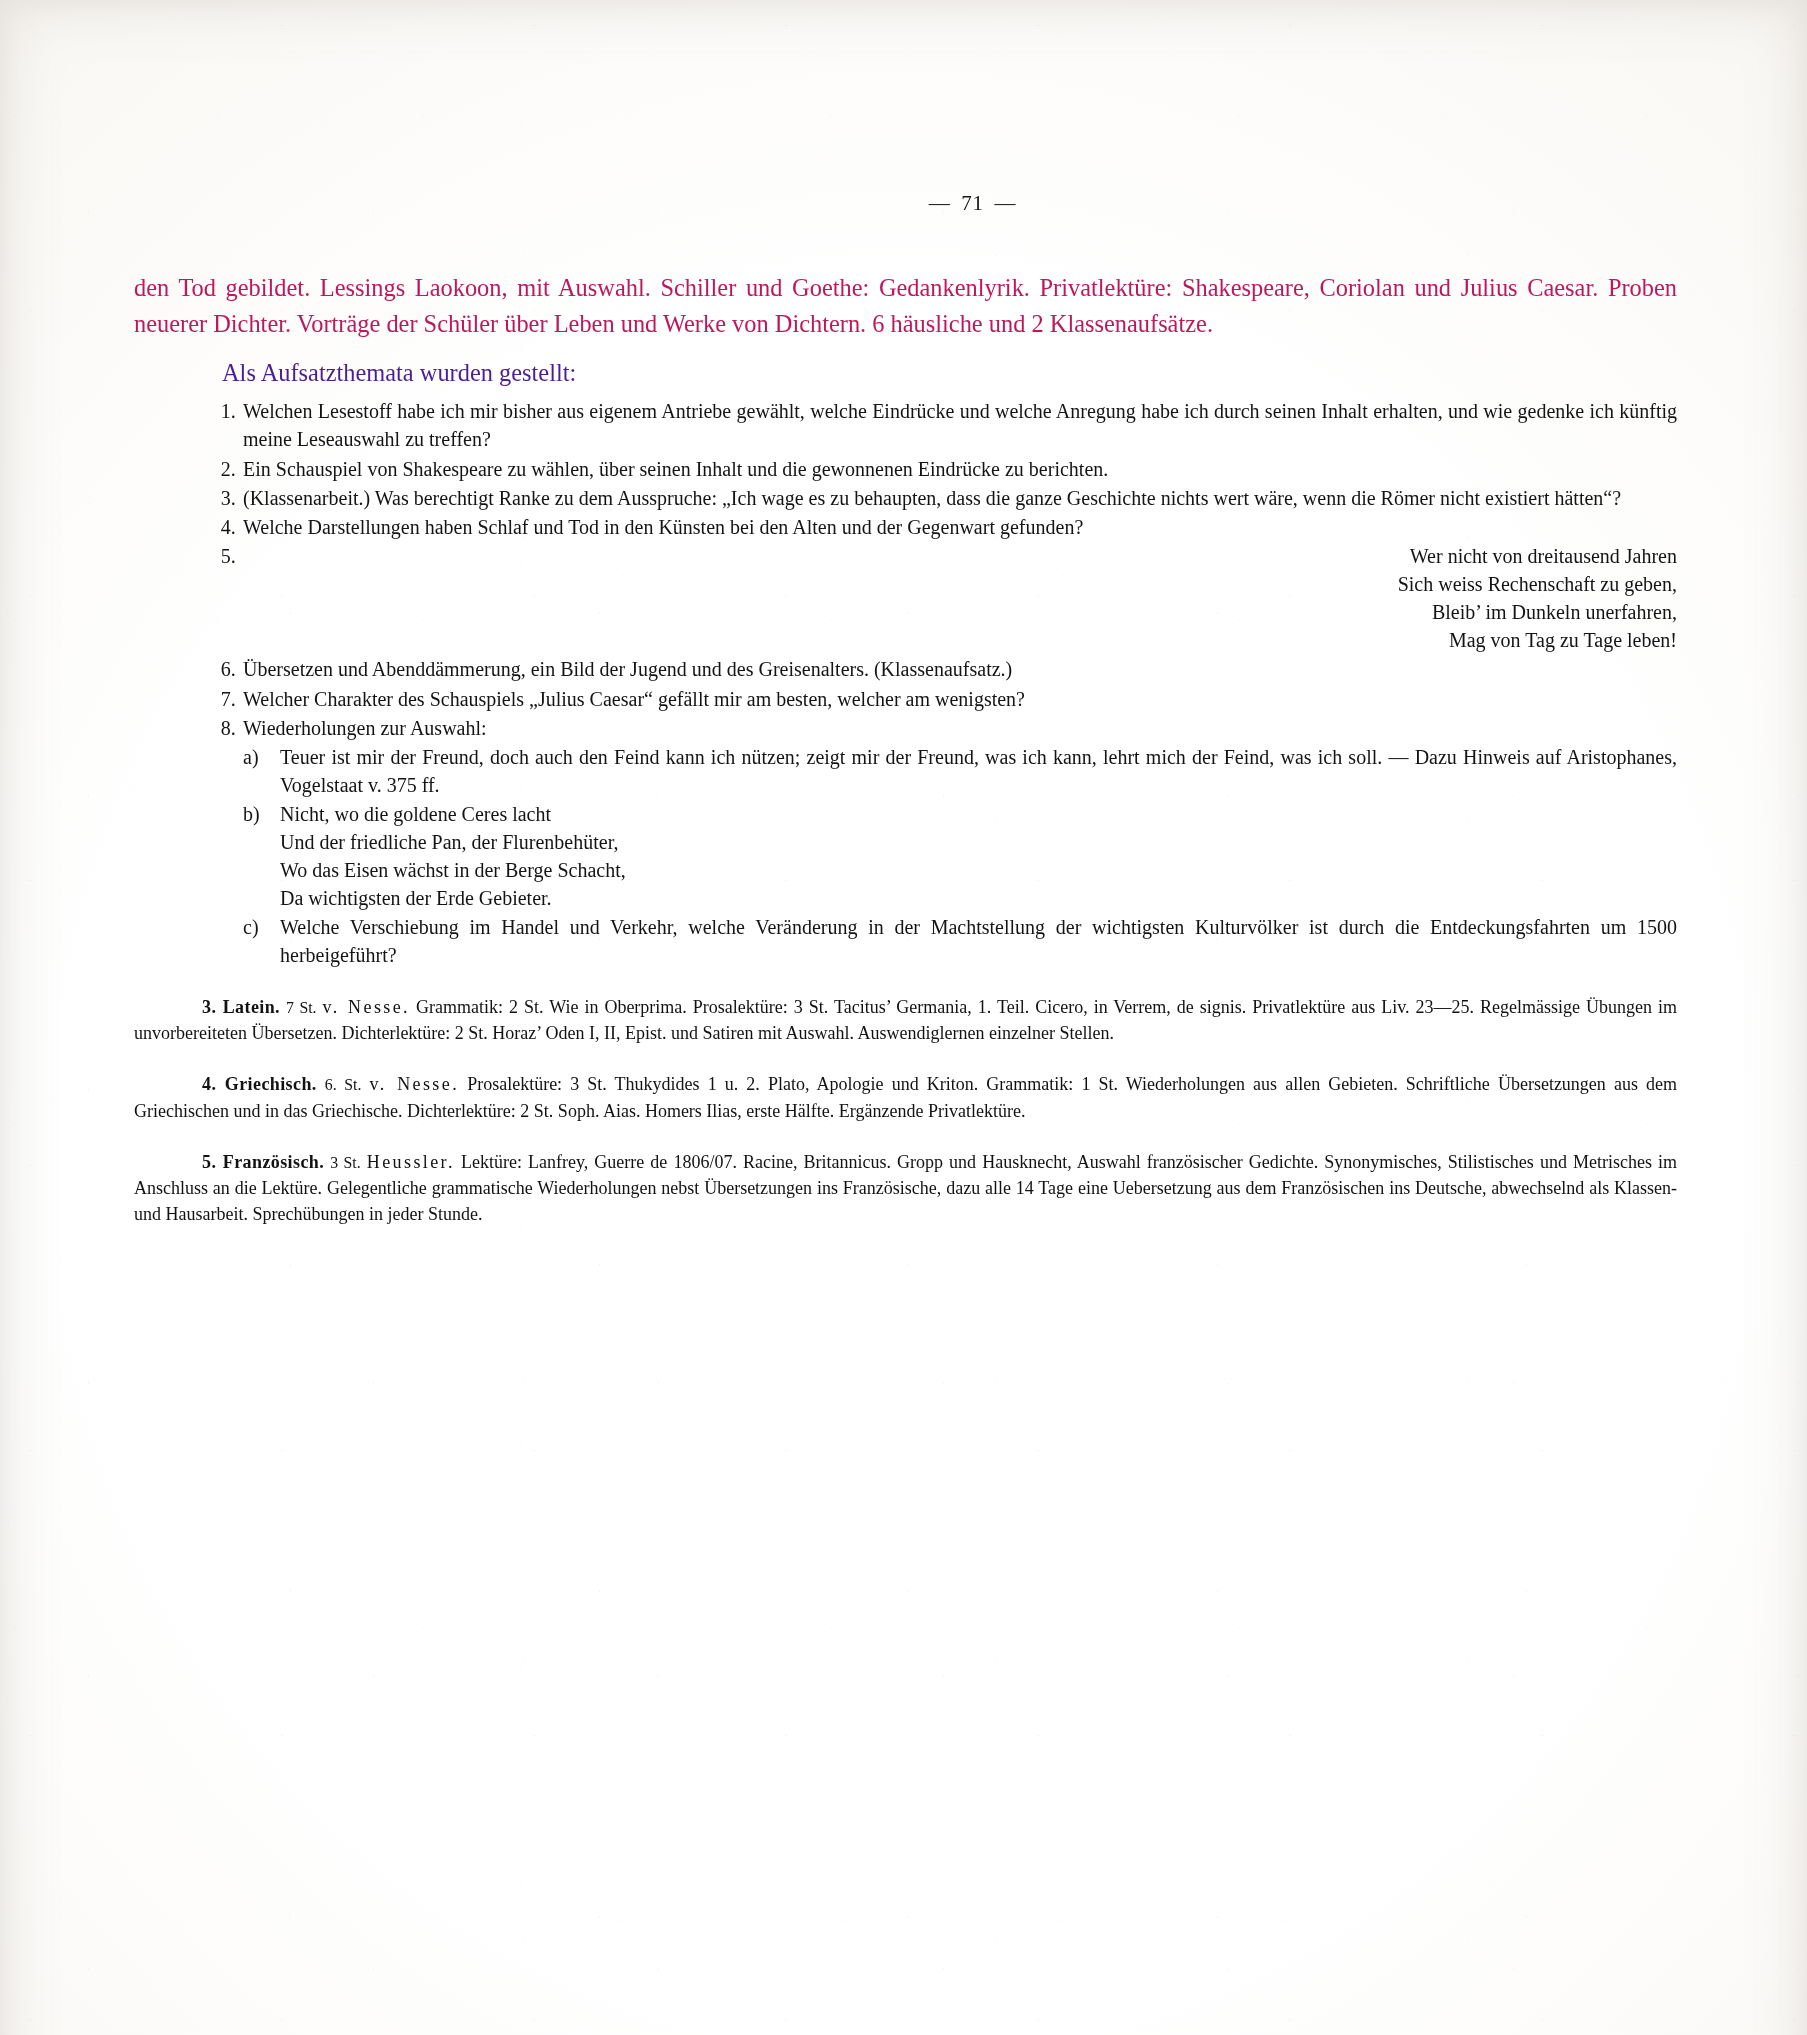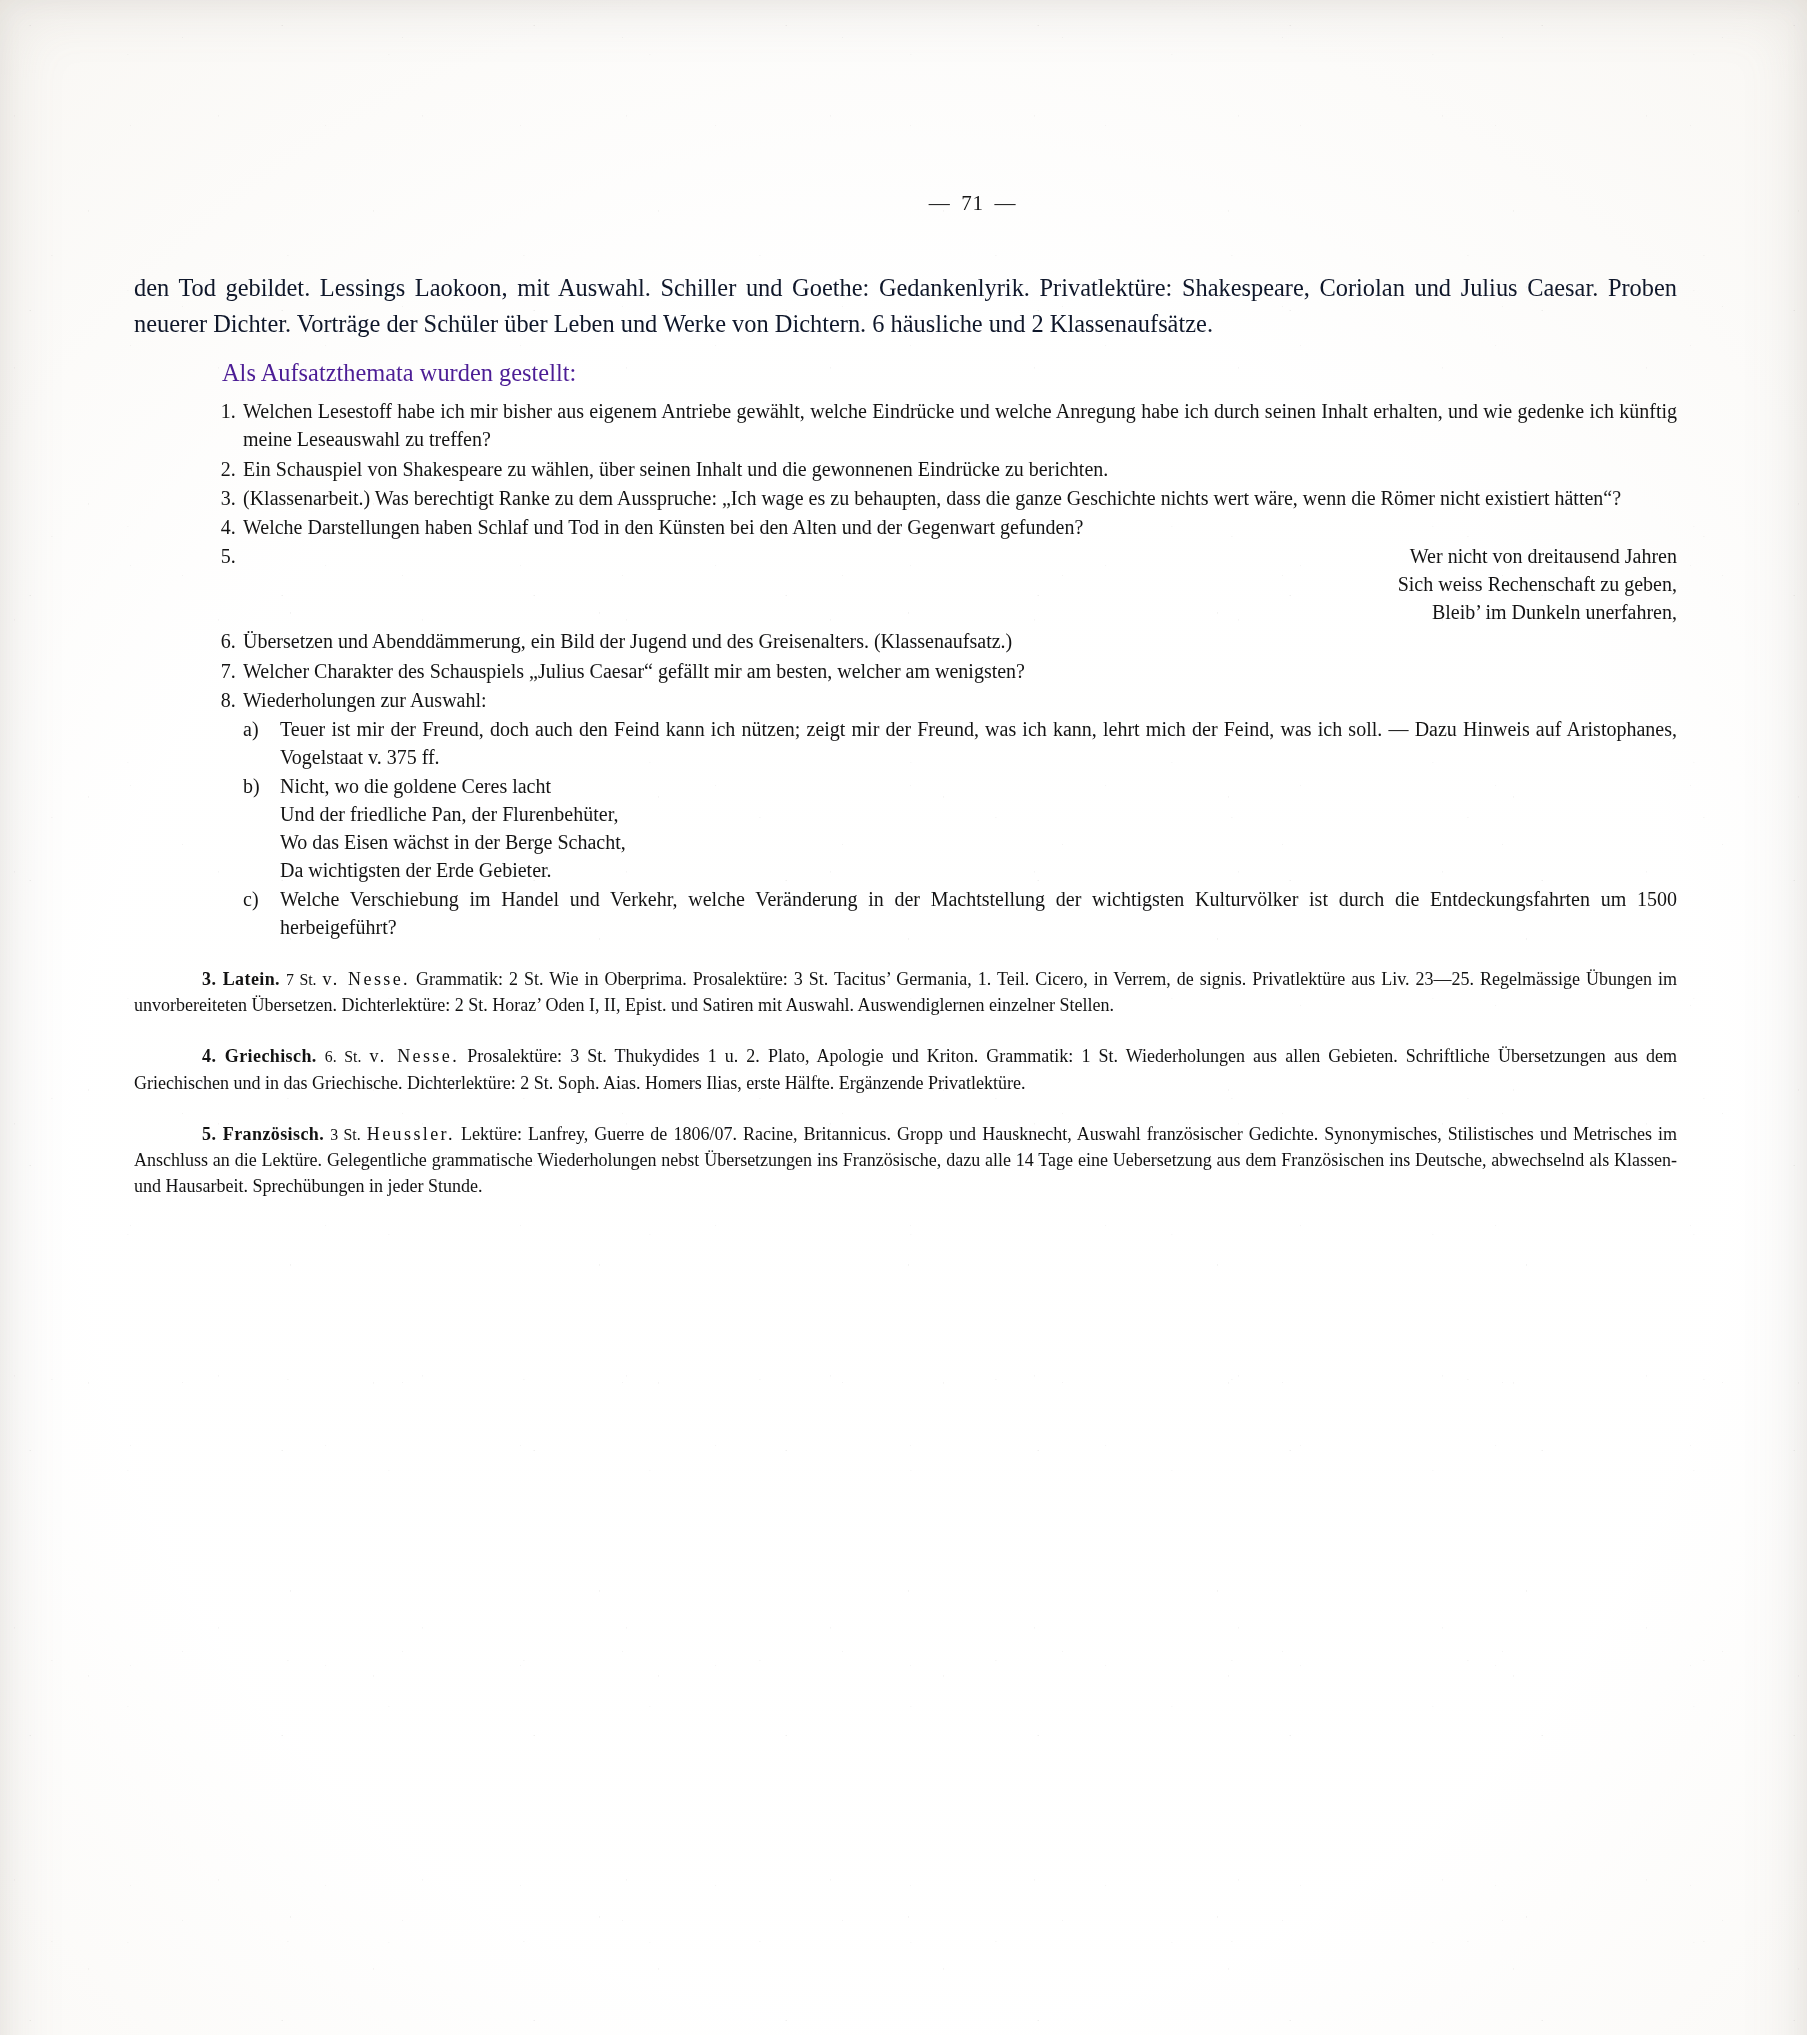--- a/index.html
+++ b/index.html
@@ -71,21 +71,21 @@
     padding-left: 134px;
   }
   .running-head .dash { padding: 0 10.6px; }
 
   
   .body-par {
     font-size: 24.4px;
     line-height: 1.46;
     text-align: justify;
     text-justify: inter-word;
-    color: #0f172a;
+    color: #be185d;
     margin: 0 0 0 0;
     hyphens: manual;
   }
 
   .lead-in {
     font-size: 24.4px;
     line-height: 1.46;
     color: #4c1d95;
     margin: 14px 0 6.5px 88px;
   }
@@ -201,20 +201,21 @@
       <li>
         <span class="num">4.</span>
         <span class="txt">Welche Darstellungen haben Schlaf und Tod in den Künsten bei den Alten und der Gegenwart gefunden?</span>
       </li>
 
       <li>
         <span class="num">5.</span>
         <span class="verse">Wer nicht von dreitausend Jahren</span>
         <span class="verse">Sich weiss Rechenschaft zu geben,</span>
         <span class="verse">Bleib’ im Dunkeln unerfahren,</span>
+        <span class="verse">Mag von Tag zu Tage leben!</span>
       </li>
 
       <li>
         <span class="num">6.</span>
         <span class="txt">Übersetzen und Abenddämmerung, ein Bild der Jugend und des Greisenalters. (Klassenaufsatz.)</span>
       </li>
 
       <li>
         <span class="num">7.</span>
         <span class="txt">Welcher Charakter des Schauspiels „Julius Caesar“ gefällt mir am besten, welcher am wenigsten?</span>

